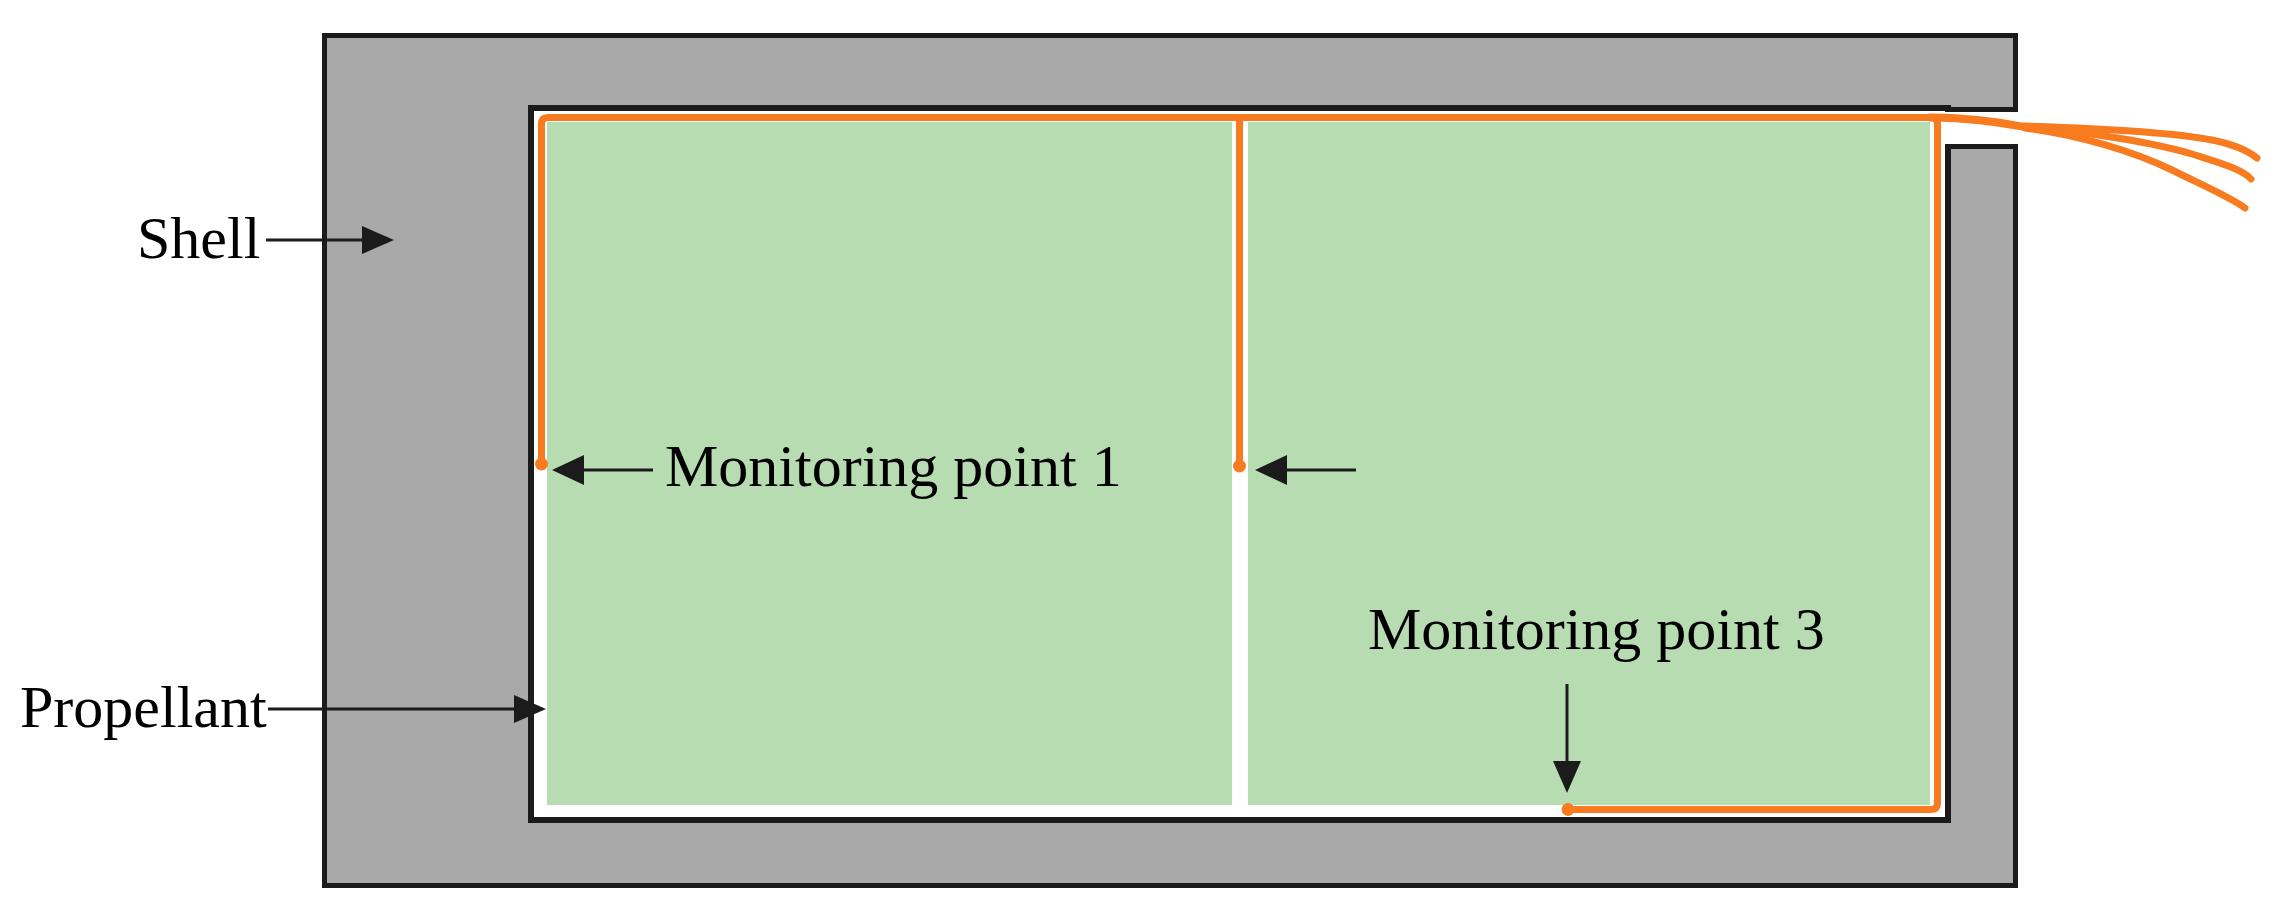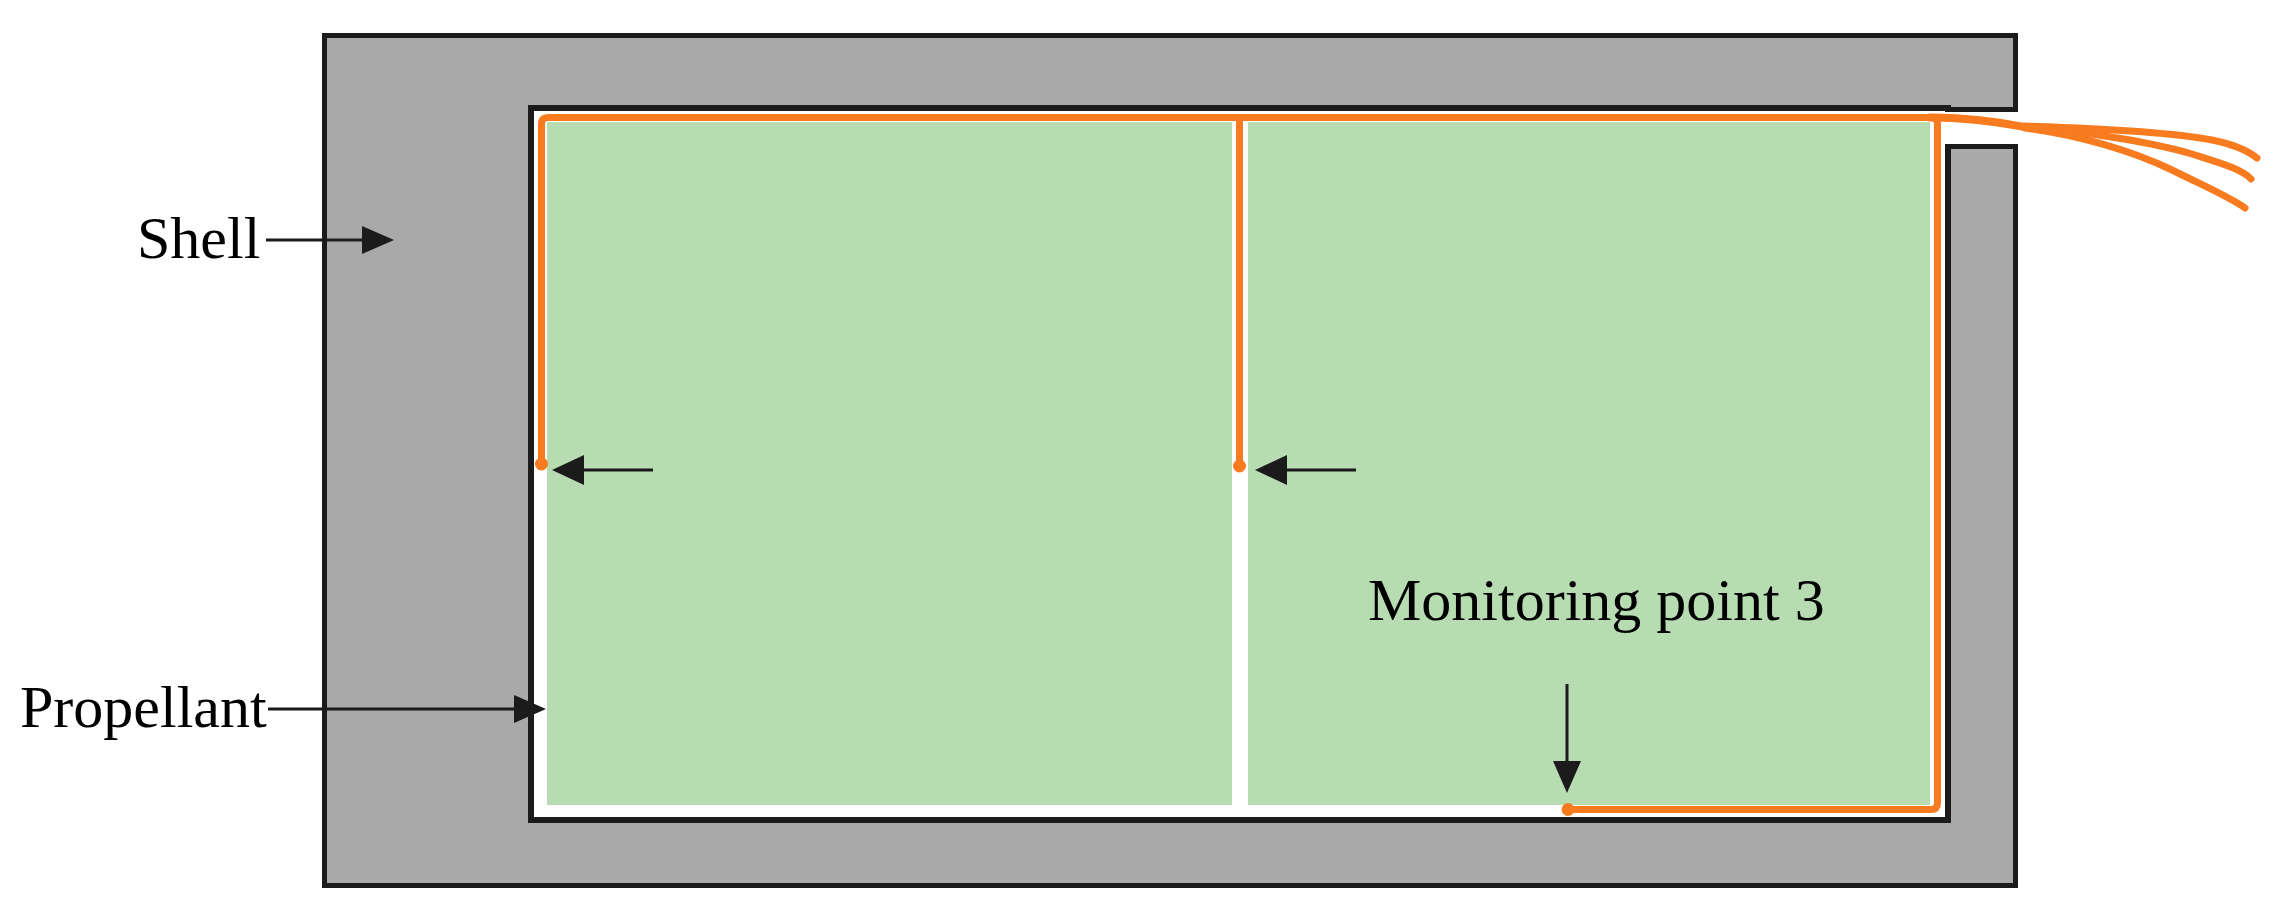--- a/index.html
+++ b/index.html
@@ -98,15 +98,16 @@
     </g>
 
     <g>
       <line class="aline" x1="1567" y1="684" x2="1567" y2="761"></line>
       <polygon class="ahead" points="1553,761 1581,761 1567,793"></polygon>
     </g>
   </svg>
 
   <div class="lbl" style="left:137px;top:240px;">Shell</div>
   <div class="lbl" style="left:20px;top:709px;text-align:right;">Propellant</div>
-  <div class="lbl" style="left:1368px;top:602px;text-align:center;">Monitoring point 3</div>
+  <div class="lbl" style="left:665px;top:468px;">Monitoring point 1</div>
+  <div class="lbl" style="left:1368px;top:631px;text-align:center;">Monitoring point 3</div>
 
 </div>
 
 </body></html>

